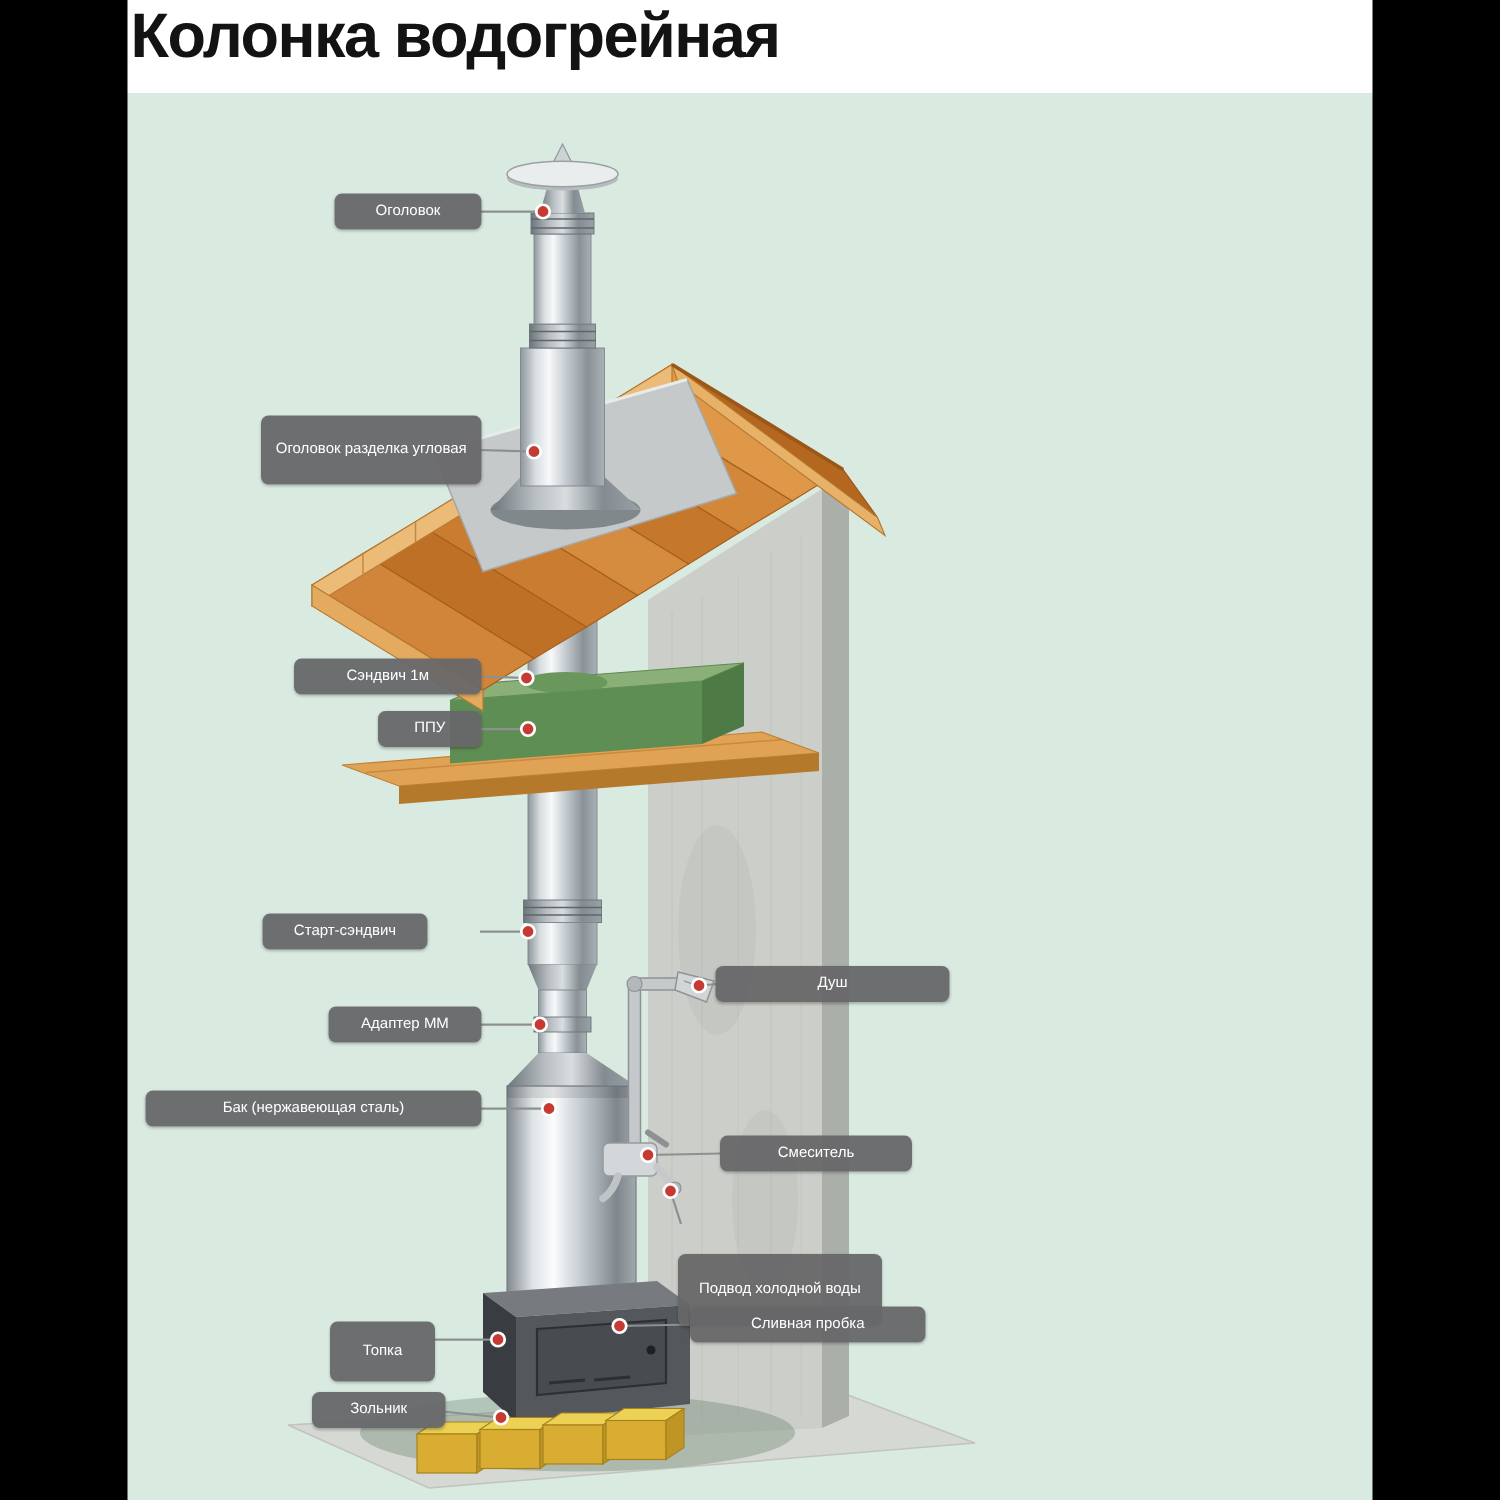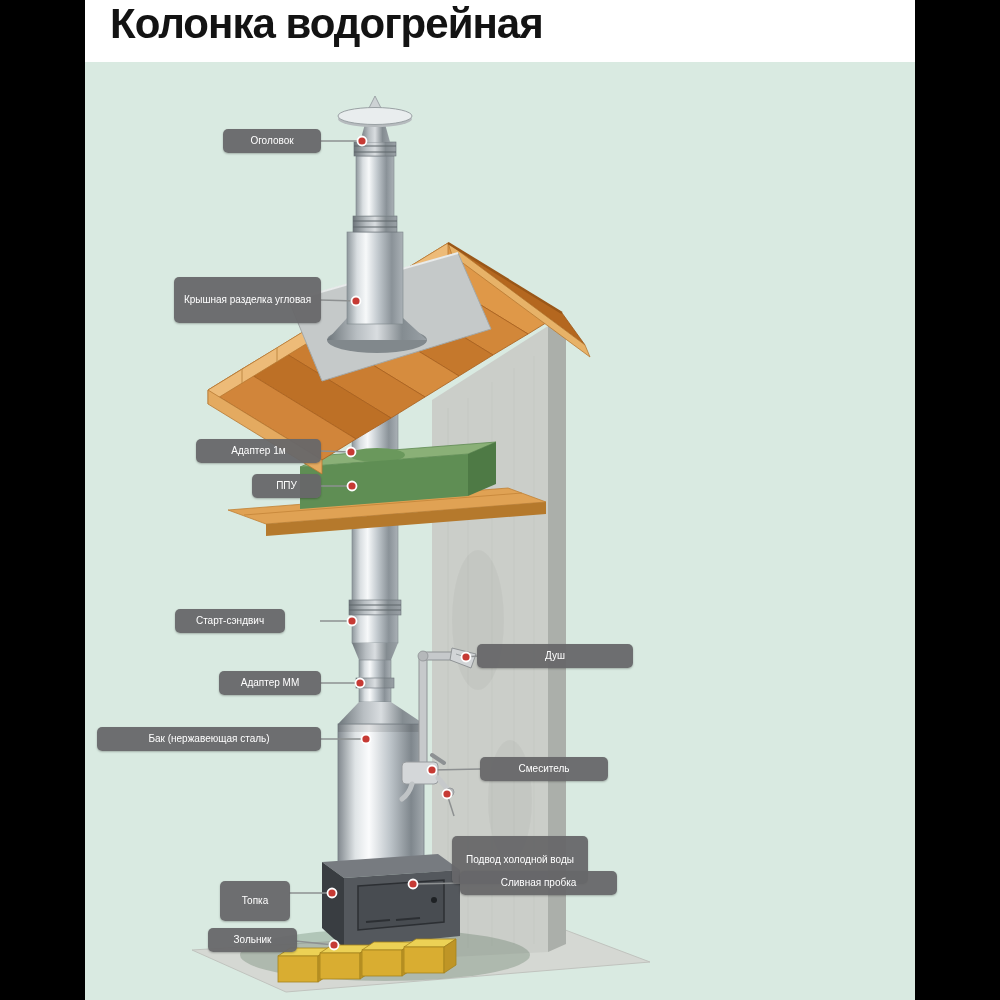--- a/index.html
+++ b/index.html
@@ -11,21 +11,20 @@
     overflow:hidden;
   }
   .title-band {
     position:absolute; left:85px; top:0; width:830px; height:62px;
     background:#ffffff;
   }
   .page-title {
     position:absolute; left:2px; top:0px;
     font-size:42px; font-weight:bold; color:#131313; letter-spacing:-1px;
     white-space:nowrap;
-    margin-left:23px;
   }
   .content {
     position:absolute; left:85px; top:62px; width:830px; height:938px;
     background:#d9eae1;
   }
   svg.illustration { position:absolute; left:0; top:0; }
   .label {
     position:absolute;
     background:rgba(103,103,105,0.95);
     color:#fff;
@@ -246,22 +245,22 @@
     <circle cx="466" cy="657" r="4.5"></circle>
     <circle cx="432" cy="770" r="4.5"></circle>
     <circle cx="447" cy="794" r="4.5"></circle>
     <circle cx="413" cy="884" r="4.5"></circle>
     <circle cx="332" cy="893" r="4.5"></circle>
     <circle cx="334" cy="945" r="4.5"></circle>
   </g>
 </svg>
 
 <div class="label" style="left:223px;top:129px;width:98px;height:24px">Оголовок</div>
-<div class="label" style="left:174px;top:277px;width:147px;height:46px">Крышная разделка угловая</div>
-<div class="label" style="left:196px;top:439px;width:125px;height:24px">Адаптер 1м</div>
+<div class="label" style="left:174px;top:277px;width:147px;height:46px">Оголовок разделка угловая</div>
+<div class="label" style="left:196px;top:439px;width:125px;height:24px">Сэндвич 1м</div>
 <div class="label" style="left:252px;top:474px;width:69px;height:24px">ППУ</div>
 <div class="label" style="left:175px;top:609px;width:110px;height:24px">Старт-сэндвич</div>
 <div class="label" style="left:219px;top:671px;width:102px;height:24px">Адаптер ММ</div>
 <div class="label" style="left:97px;top:727px;width:224px;height:24px">Бак (нержавеющая сталь)</div>
 <div class="label" style="left:477px;top:644px;width:156px;height:24px">Душ</div>
 <div class="label" style="left:480px;top:757px;width:128px;height:24px">Смеситель</div>
 <div class="label" style="left:452px;top:836px;width:136px;height:48px">Подвод холодной воды</div>
 <div class="label" style="left:460px;top:871px;width:157px;height:24px">Сливная пробка</div>
 <div class="label" style="left:220px;top:881px;width:70px;height:40px">Топка</div>
 <div class="label" style="left:208px;top:928px;width:89px;height:24px">Зольник</div>

